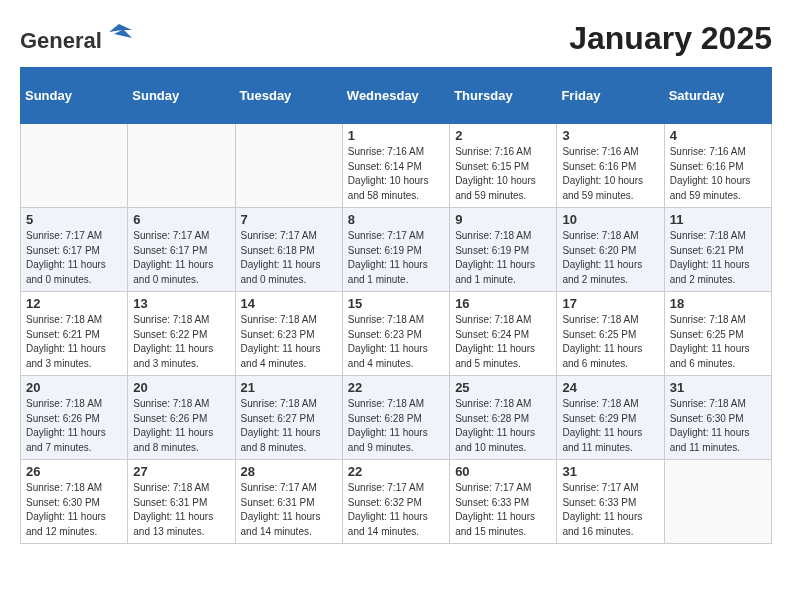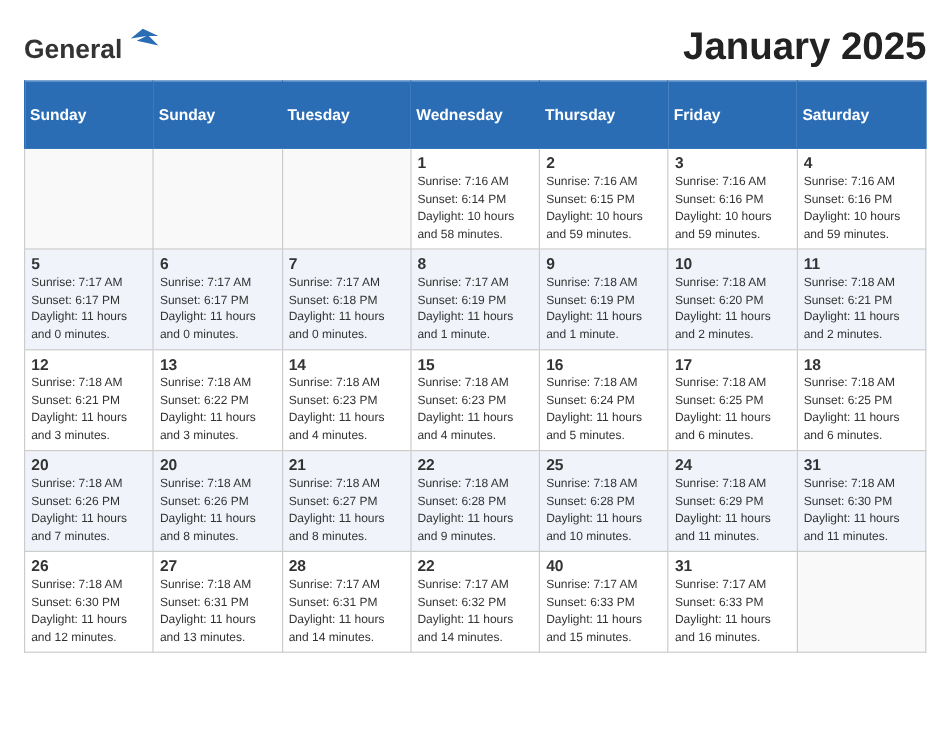--- a/index.html
+++ b/index.html
@@ -324,21 +324,21 @@
 and 14 minutes.</div>
         </td>
         <td>
           <span class="day-number">22</span>
           <div class="cell-info" style="white-space: pre-line;">Sunrise: 7:17 AM
 Sunset: 6:32 PM
 Daylight: 11 hours
 and 14 minutes.</div>
         </td>
         <td>
-          <span class="day-number">40</span>
+          <span class="day-number">60</span>
           <div class="cell-info" style="white-space: pre-line;">Sunrise: 7:17 AM
 Sunset: 6:33 PM
 Daylight: 11 hours
 and 15 minutes.</div>
         </td>
         <td>
           <span class="day-number">31</span>
           <div class="cell-info" style="white-space: pre-line;">Sunrise: 7:17 AM
 Sunset: 6:33 PM
 Daylight: 11 hours

